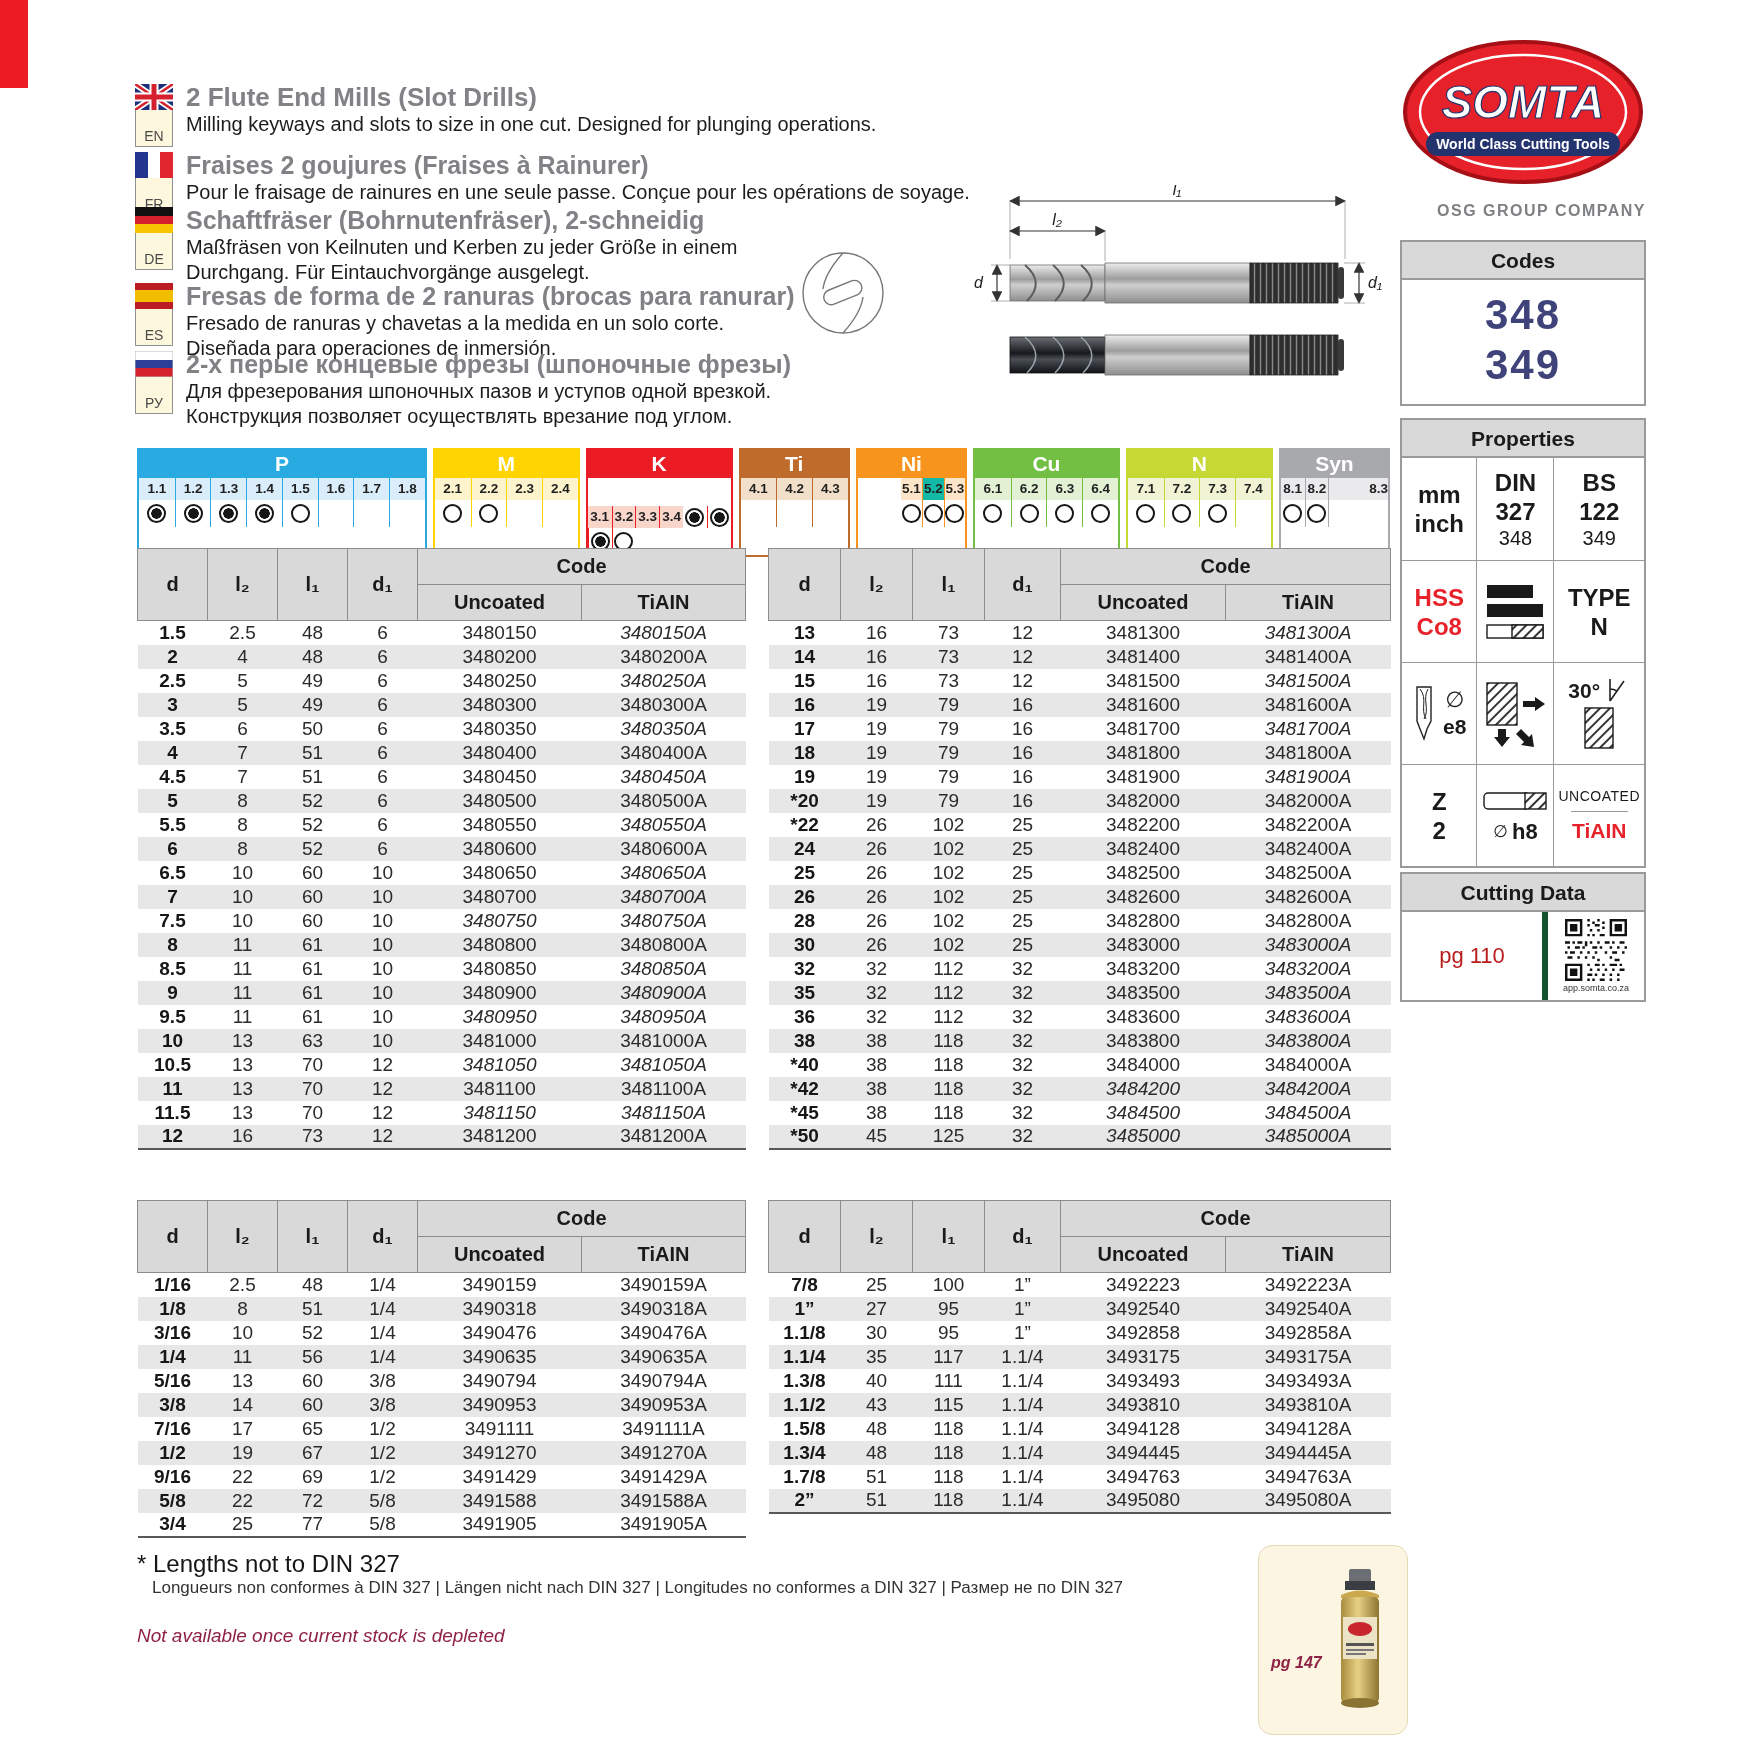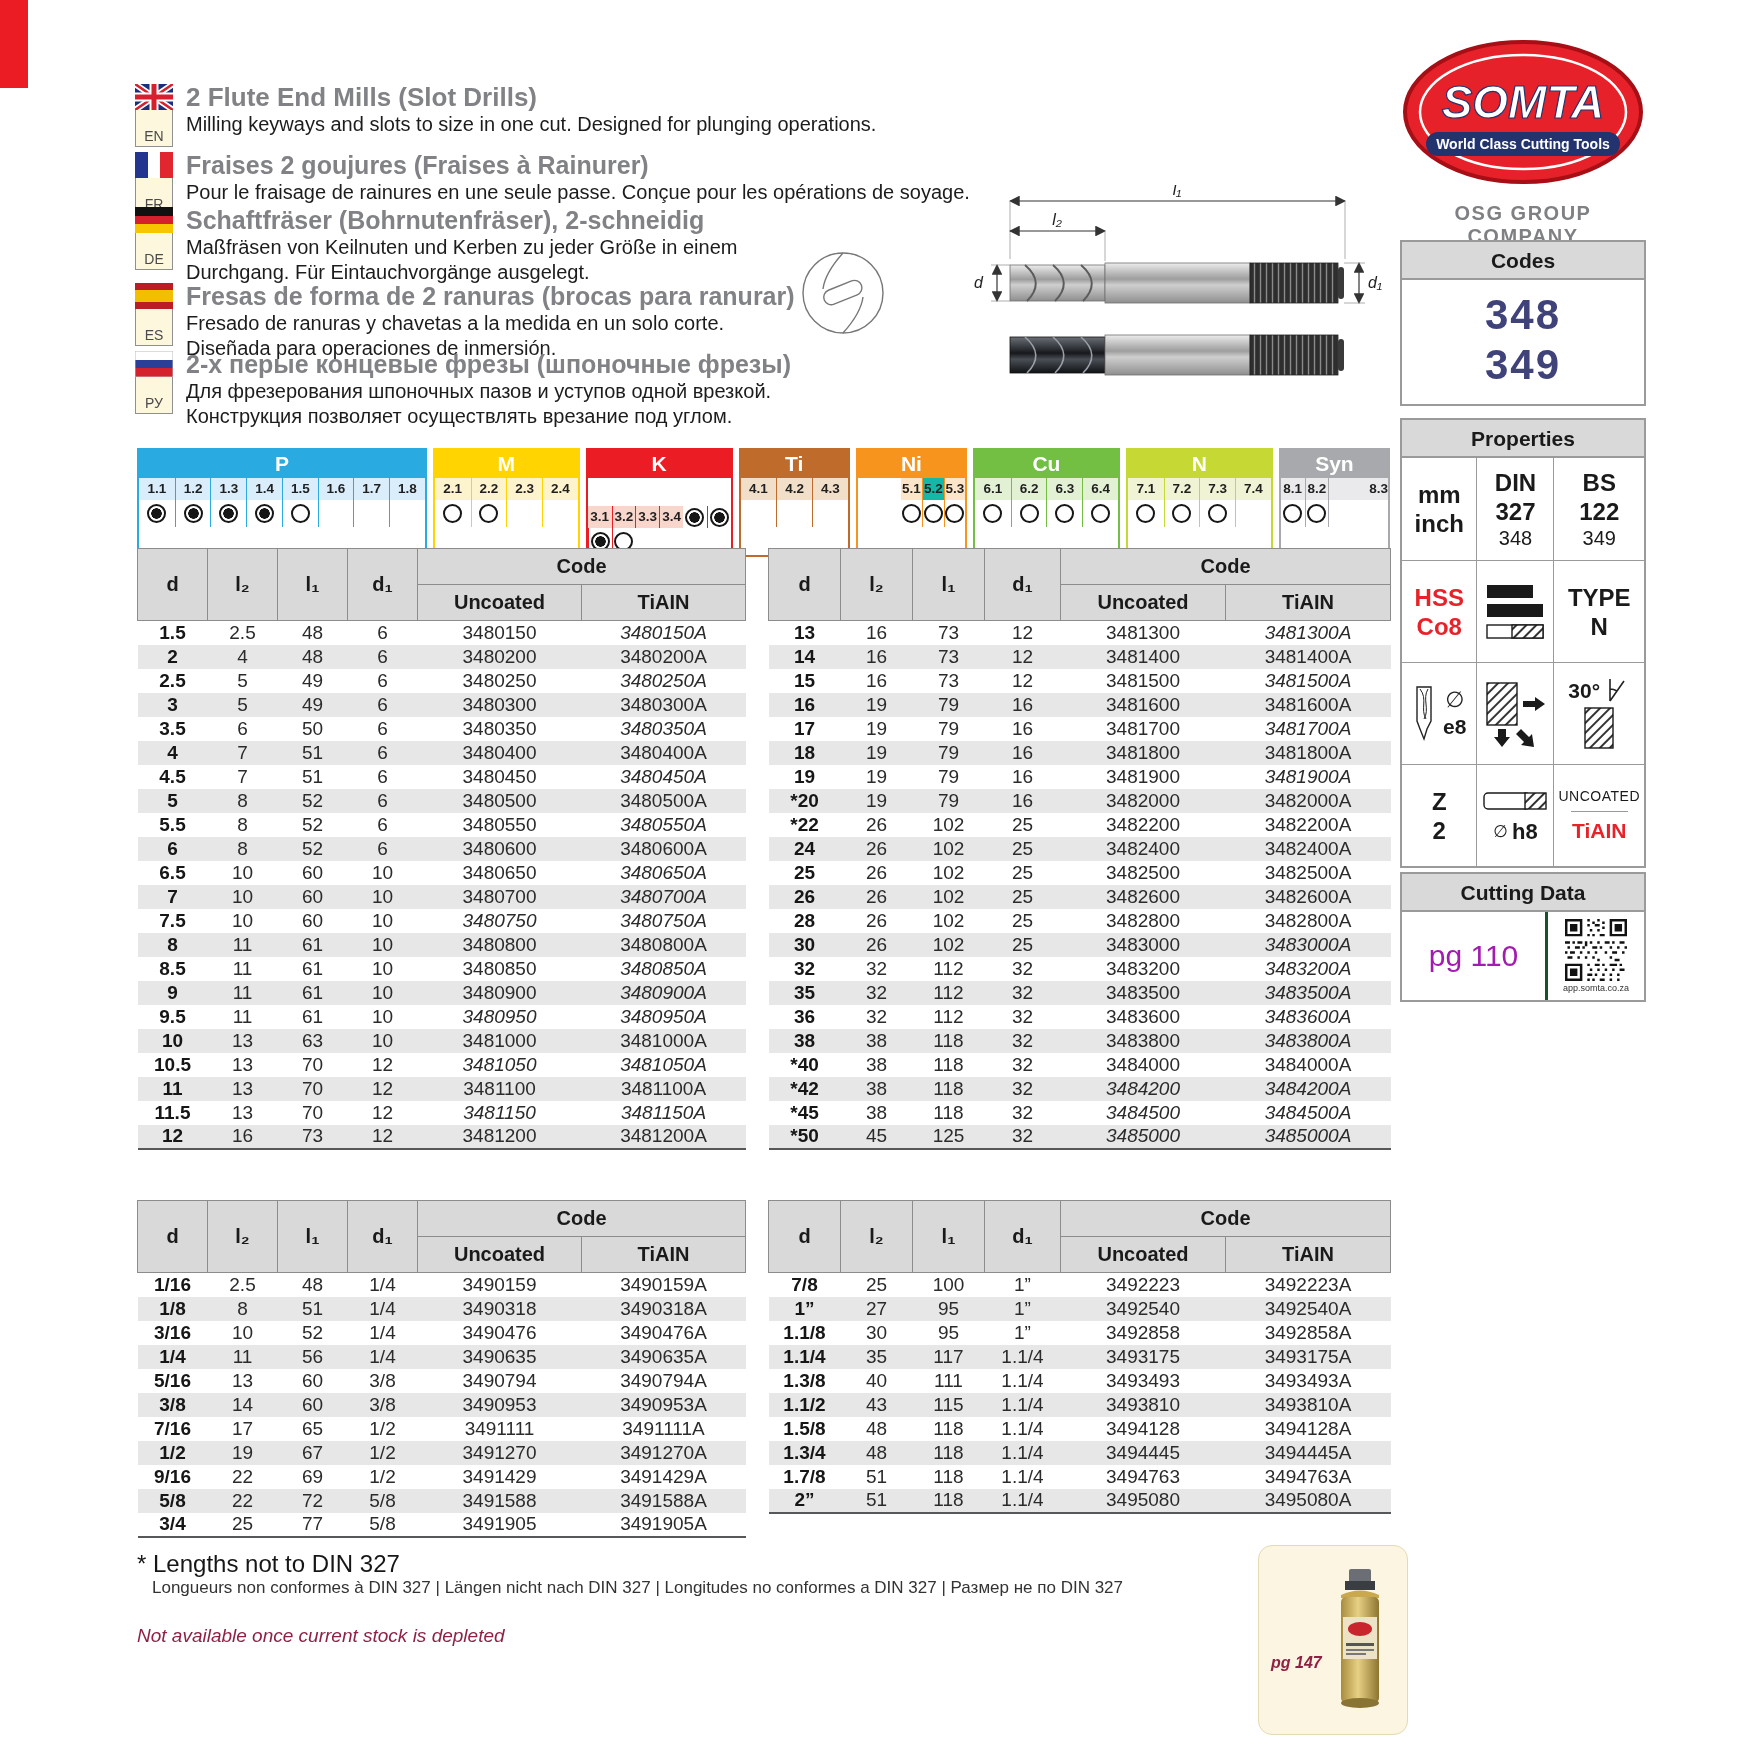--- a/index.html
+++ b/index.html
@@ -44,24 +44,24 @@
 .pcell{border-left:1px solid #9a9a9a;border-top:1px solid #9a9a9a;display:flex;flex-direction:column;align-items:center;justify-content:center;text-align:center;gap:2px;padding:4px}
 .pcell.c1{border-left:none}
 .pgrid .pcell:nth-child(-n+3){border-top:none}
 .pbold{font-weight:bold;font-size:24px;line-height:27px;color:#1a1a1a}
 .psub{font-size:20px;line-height:22px;color:#1a1a1a}
 .pred{color:#e8222a}
 .psmall{font-size:14px;letter-spacing:.5px;color:#1a1a1a}
 .prule{width:70%;border-top:1.5px solid #9a9a9a;margin:5px 0}
 .ptialn{color:#e8222a;font-weight:bold;font-size:21px}
 .cutbody{display:flex;height:88px}
-.cutleft{flex:1;display:flex;align-items:center;justify-content:center;font-size:30px;color:#a21caf;border-right:3px solid #14532d}
+.cutleft{flex:1;display:flex;align-items:center;justify-content:center;font-size:22px;color:#b91c1c;border-right:6px solid #14532d}
 .cutright{width:96px;display:flex;flex-direction:column;align-items:center;justify-content:center;gap:2px}
 .qrcaption{font-size:9px;color:#333}
-.osg{left:1400px;top:202px;width:246px;text-align:center;font-size:20px;font-weight:bold;color:#7e8083;letter-spacing:1.5px}
+.osg{left:1400px;top:202px;width:246px;text-align:right;font-size:16px;font-weight:bold;color:#7e8083;letter-spacing:1.5px}
 
 .fnote1{left:137px;top:1550px;font-size:24px;color:#161616}
 .fnote2{left:152px;top:1578px;font-size:17px;color:#333}
 .fnote3{left:137px;top:1625px;font-size:19px;color:#8e2144;font-style:italic}
 .pgbox{left:1258px;top:1545px;width:150px;height:190px;background:#fbf5e2;border:1px solid #e4dab6;border-radius:14px}
 .pgref{position:absolute;left:12px;top:108px;font-size:16px;font-weight:bold;font-style:italic;color:#8e2144}
 .canwrap{position:absolute;right:14px;top:14px}
 .drawing{left:785px;top:185px}
 .logo{left:1398px;top:36px}
 </style>

